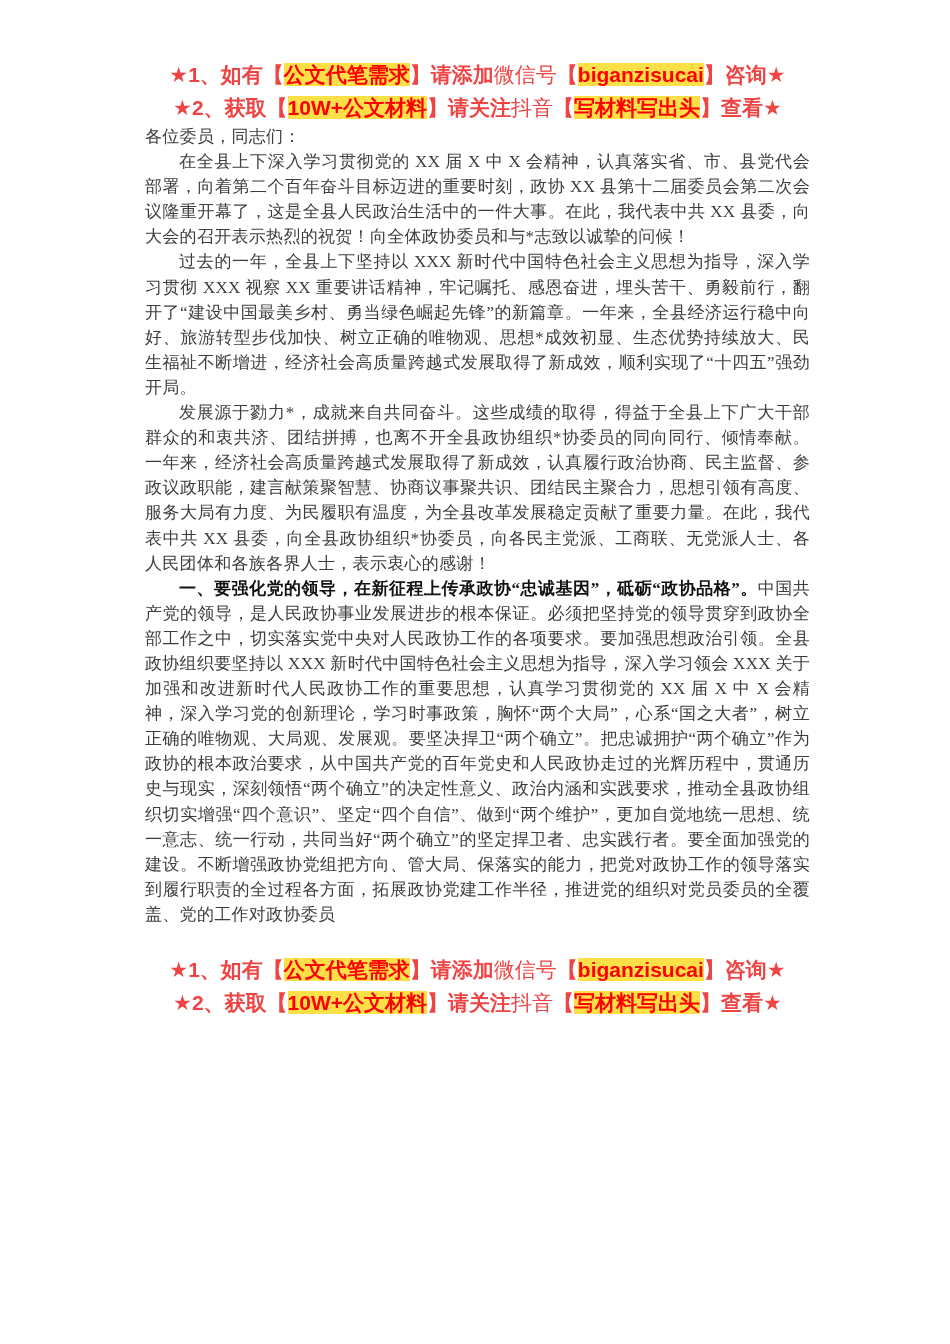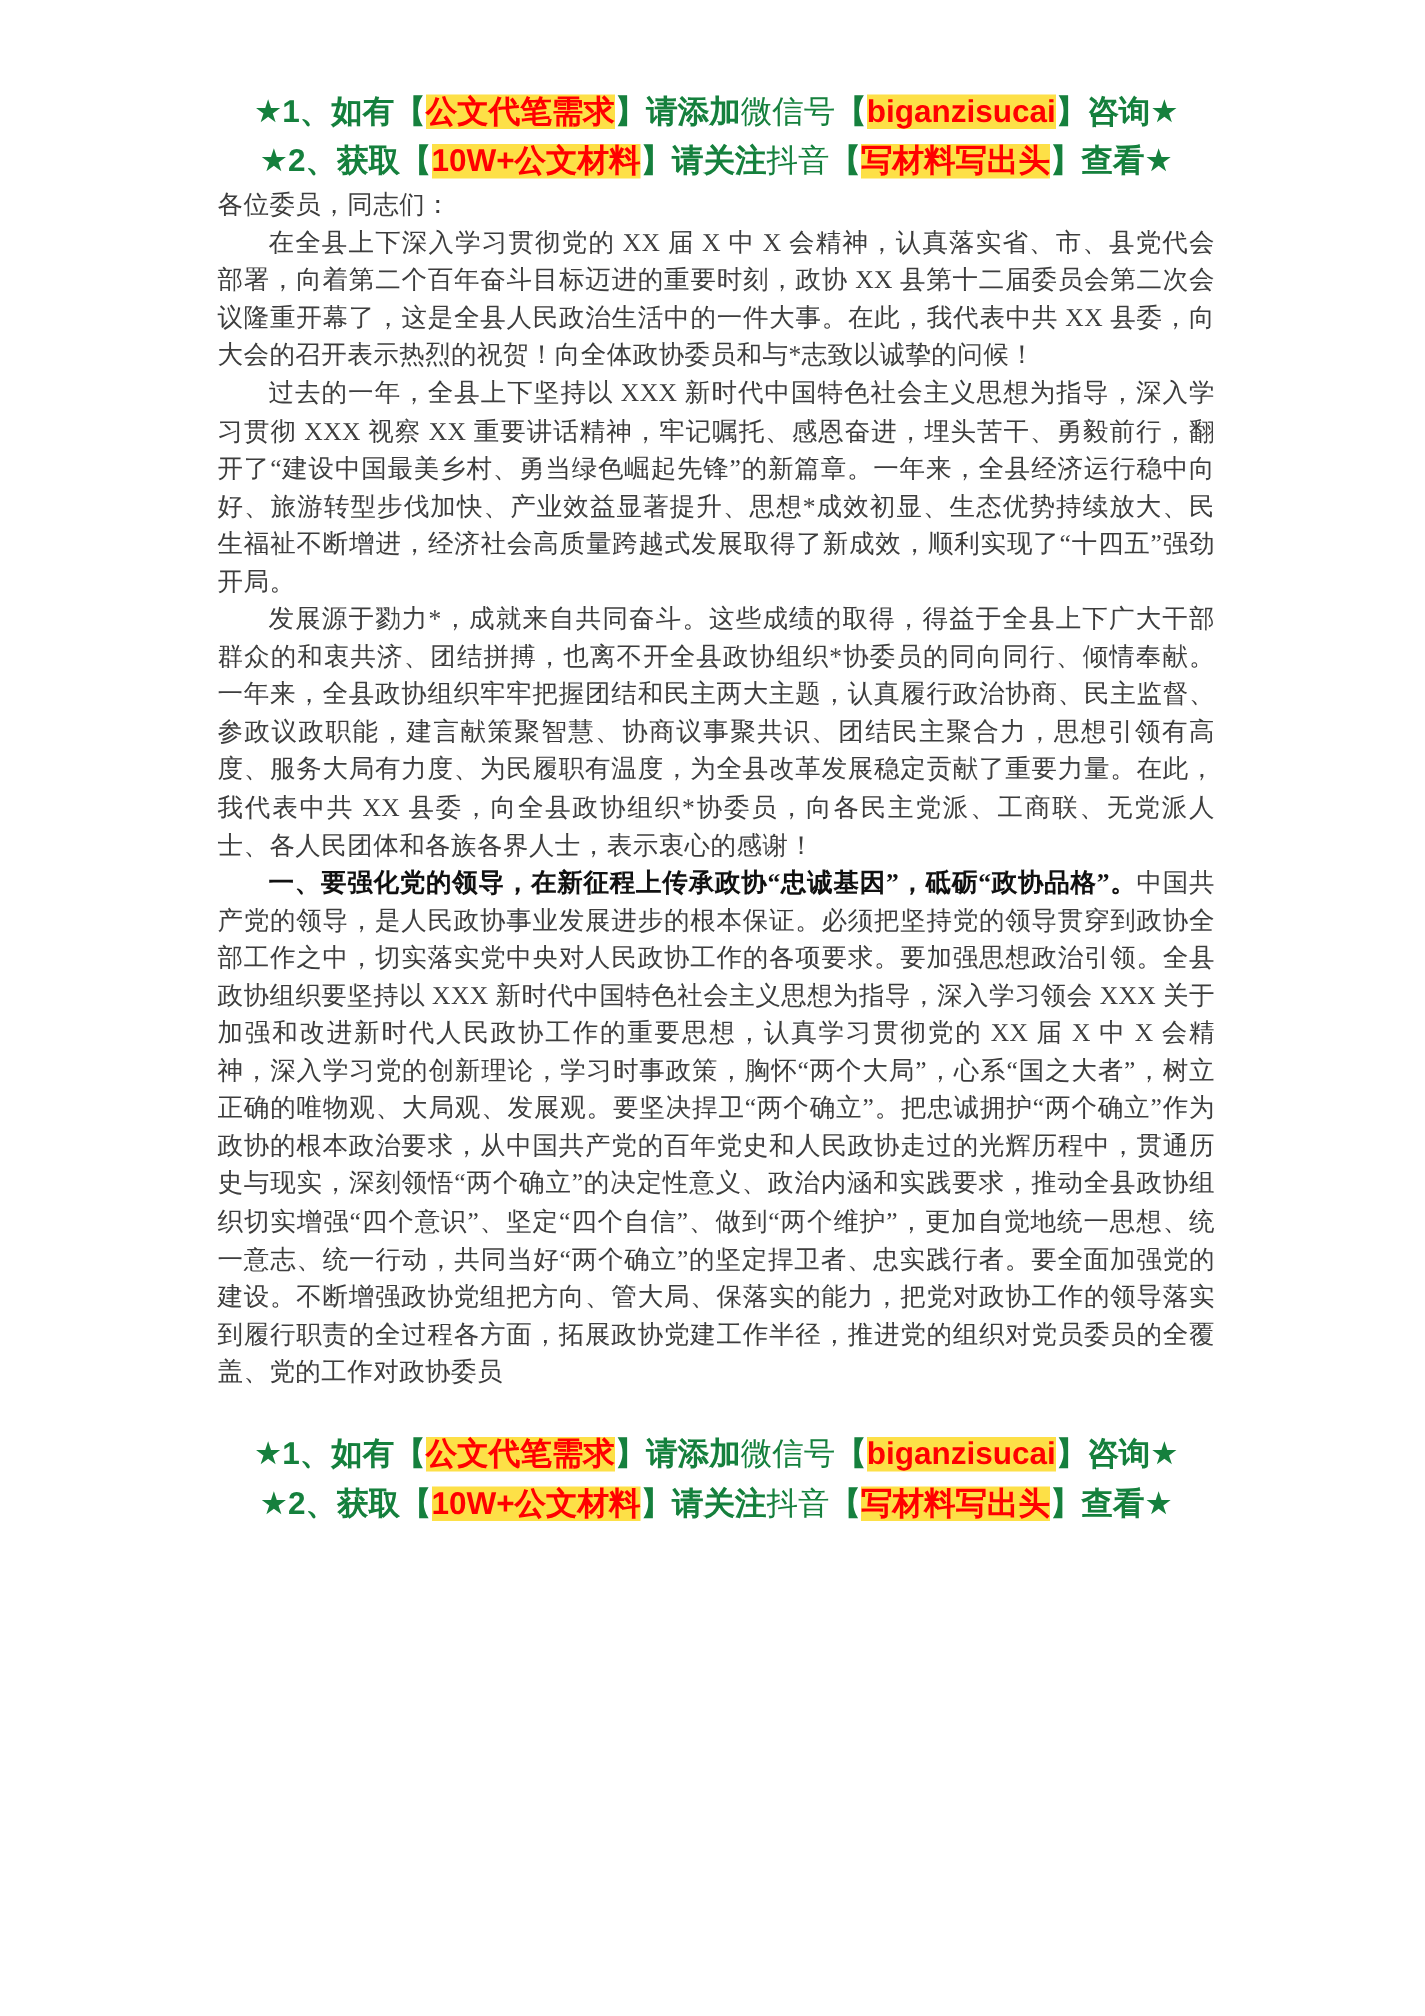--- a/index.html
+++ b/index.html
@@ -17,21 +17,21 @@
   .promo {
     text-align: center;
     font-family: "Liberation Sans", "DejaVu Sans", sans-serif;
     font-weight: 700;
     font-size: 21px;
     line-height: 33px;
     color: #000000;
     white-space: nowrap;
   }
   .promo-bottom { margin-top: 26px; }
-  .seg { font-weight: 700; color: #15803d; }
+  .seg { font-weight: 700; color: #ef4444; }
   .seg.hl { background: #fde047; color: #ff0000; }
   .seg.u  { text-underline-offset: 3px; }
   .seg.rg { font-weight: 400; margin-top: 24px; }
   
   .doc {
     font-family: "Liberation Serif", "DejaVu Serif", serif;
     font-size: 17px;
     line-height: 25.1px;
     color: #3d3d3d;
     text-align: justify;
@@ -51,22 +51,22 @@
       <span class="seg">★1、如有【</span><span class="seg hl">公文代笔需求</span><span class="seg">】请</span><span class="seg u">添加</span><span class="seg rg">微信号</span><span class="seg">【</span><span class="seg hl u">biganzisucai</span><span class="seg">】咨询★</span>
     </div>
     <div class="promo-line">
       <span class="seg">★2、获取【</span><span class="seg hl">10W+公文材料</span><span class="seg">】请</span><span class="seg u">关注</span><span class="seg rg">抖音</span><span class="seg">【</span><span class="seg hl u">写材料写出头</span><span class="seg">】查看★</span>
     </div>
   </div>
 
   <div class="doc">
     <p class="no-indent">各位委员，同志们：</p>
     <p>在全县上下深入学习贯彻党的 XX 届 X 中 X 会精神，认真落实省、市、县党代会部署，向着第二个百年奋斗目标迈进的重要时刻，政协 XX 县第十二届委员会第二次会议隆重开幕了，这是全县人民政治生活中的一件大事。在此，我代表中共 XX 县委，向大会的召开表示热烈的祝贺！向全体政协委员和与*志致以诚挚的问候！</p>
-    <p>过去的一年，全县上下坚持以 XXX 新时代中国特色社会主义思想为指导，深入学习贯彻 XXX 视察 XX 重要讲话精神，牢记嘱托、感恩奋进，埋头苦干、勇毅前行，翻开了“建设中国最美乡村、勇当绿色崛起先锋”的新篇章。一年来，全县经济运行稳中向好、旅游转型步伐加快、产业效益显著提升、思想*成效初显、生态优势持续放大、民生福祉不断增进，经济社会高质量跨越式发展取得了新成效，顺利实现了“十四五”强劲开局。</p>
-    <p>发展源于勠力*，成就来自共同奋斗。这些成绩的取得，得益于全县上下广大干部群众的和衷共济、团结拼搏，也离不开全县政协组织*协委员的同向同行、倾情奉献。一年来，全县政协组织牢牢把握团结和民主两大主题，认真履行政治协商、民主监督、参政议政职能，建言献策聚智慧、协商议事聚共识、团结民主聚合力，思想引领有高度、服务大局有力度、为民履职有温度，为全县改革发展稳定贡献了重要力量。在此，我代表中共 XX 县委，向全县政协组织*协委员，向各民主党派、工商联、无党派人士、各人民团体和各族各界人士，表示衷心的感谢！</p>
+    <p>过去的一年，全县上下坚持以 XXX 新时代中国特色社会主义思想为指导，深入学习贯彻 XXX 视察 XX 重要讲话精神，牢记嘱托、感恩奋进，埋头苦干、勇毅前行，翻开了“建设中国最美乡村、勇当绿色崛起先锋”的新篇章。一年来，全县经济运行稳中向好、旅游转型步伐加快、树立正确的唯物观、思想*成效初显、生态优势持续放大、民生福祉不断增进，经济社会高质量跨越式发展取得了新成效，顺利实现了“十四五”强劲开局。</p>
+    <p>发展源于勠力*，成就来自共同奋斗。这些成绩的取得，得益于全县上下广大干部群众的和衷共济、团结拼搏，也离不开全县政协组织*协委员的同向同行、倾情奉献。一年来，经济社会高质量跨越式发展取得了新成效，认真履行政治协商、民主监督、参政议政职能，建言献策聚智慧、协商议事聚共识、团结民主聚合力，思想引领有高度、服务大局有力度、为民履职有温度，为全县改革发展稳定贡献了重要力量。在此，我代表中共 XX 县委，向全县政协组织*协委员，向各民主党派、工商联、无党派人士、各人民团体和各族各界人士，表示衷心的感谢！</p>
     <p><span class="sec-head">一、要强化党的领导，在新征程上传承政协“忠诚基因”，砥砺“政协品格”。</span><span>中国共产党的领导，是人民政协事业发展进步的根本保证。必须把坚持党的领导贯穿到政协全部工作之中，切实落实党中央对人民政协工作的各项要求。要加强思想政治引领。全县政协组织要坚持以 XXX 新时代中国特色社会主义思想为指导，深入学习领会 XXX 关于加强和改进新时代人民政协工作的重要思想，认真学习贯彻党的 XX 届 X 中 X 会精神，深入学习党的创新理论，学习时事政策，胸怀“两个大局”，心系“国之大者”，树立正确的唯物观、大局观、发展观。要坚决捍卫“两个确立”。把忠诚拥护“两个确立”作为政协的根本政治要求，从中国共产党的百年党史和人民政协走过的光辉历程中，贯通历史与现实，深刻领悟“两个确立”的决定性意义、政治内涵和实践要求，推动全县政协组织切实增强“四个意识”、坚定“四个自信”、做到“两个维护”，更加自觉地统一思想、统一意志、统一行动，共同当好“两个确立”的坚定捍卫者、忠实践行者。要全面加强党的建设。不断增强政协党组把方向、管大局、保落实的能力，把党对政协工作的领导落实到履行职责的全过程各方面，拓展政协党建工作半径，推进党的组织对党员委员的全覆盖、党的工作对政协委员</span></p>
   </div>
 
   <div class="promo promo-bottom">
     <div class="promo-line">
       <span class="seg">★1、如有【</span><span class="seg hl">公文代笔需求</span><span class="seg">】请</span><span class="seg u">添加</span><span class="seg rg">微信号</span><span class="seg">【</span><span class="seg hl u">biganzisucai</span><span class="seg">】咨询★</span>
     </div>
     <div class="promo-line">
       <span class="seg">★2、获取【</span><span class="seg hl">10W+公文材料</span><span class="seg">】请</span><span class="seg u">关注</span><span class="seg rg">抖音</span><span class="seg">【</span><span class="seg hl u">写材料写出头</span><span class="seg">】查看★</span>
     </div>

